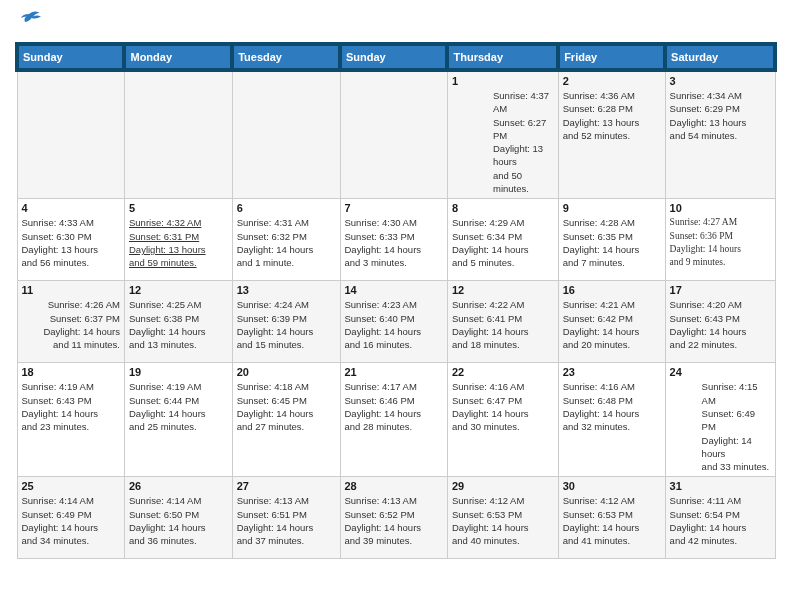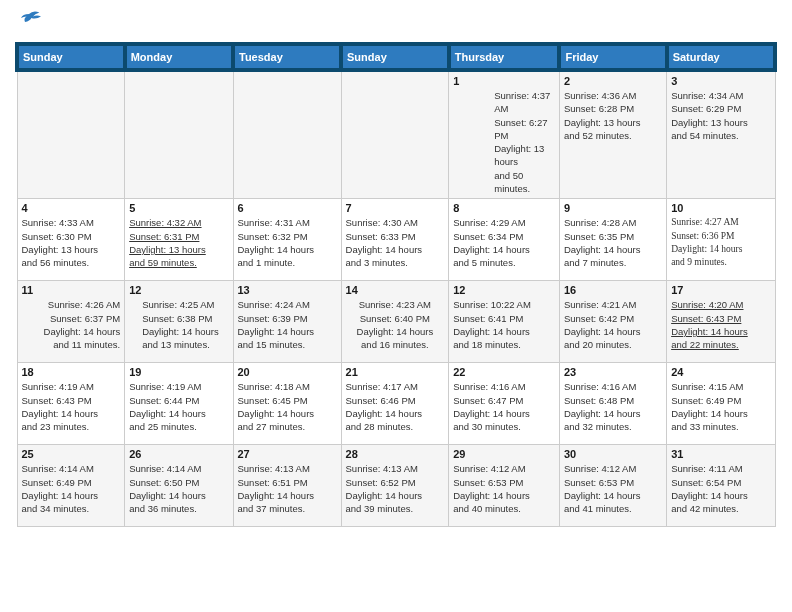--- a/index.html
+++ b/index.html
@@ -200,56 +200,56 @@
         <tr>
           <td>
             <span class="day-num">11</span>
             <div class="day-info" style="white-space: pre-line; text-align: right;">Sunrise: 4:26 AM
 Sunset: 6:37 PM
 Daylight: 14 hours
 and 11 minutes.</div>
           </td>
           <td>
             <span class="day-num">12</span>
-            <div class="day-info" style="white-space: pre-line; margin-left: 13px;">Sunrise: 4:25 AM
+            <div class="day-info" style="white-space: pre-line;">Sunrise: 4:25 AM
 Sunset: 6:38 PM
 Daylight: 14 hours
 and 13 minutes.</div>
           </td>
           <td>
             <span class="day-num">13</span>
             <div class="day-info" style="white-space: pre-line;">Sunrise: 4:24 AM
 Sunset: 6:39 PM
 Daylight: 14 hours
 and 15 minutes.</div>
           </td>
           <td>
             <span class="day-num">14</span>
-            <div class="day-info" style="white-space: pre-line; text-align: center;">Sunrise: 4:23 AM
+            <div class="day-info" style="white-space: pre-line;">Sunrise: 4:23 AM
 Sunset: 6:40 PM
 Daylight: 14 hours
 and 16 minutes.</div>
           </td>
           <td>
             <span class="day-num">12</span>
-            <div class="day-info" style="white-space: pre-line;">Sunrise: 10:22 AM
+            <div class="day-info" style="white-space: pre-line;">Sunrise: 4:22 AM
 Sunset: 6:41 PM
 Daylight: 14 hours
 and 18 minutes.</div>
           </td>
           <td>
             <span class="day-num">16</span>
             <div class="day-info" style="white-space: pre-line;">Sunrise: 4:21 AM
 Sunset: 6:42 PM
 Daylight: 14 hours
 and 20 minutes.</div>
           </td>
           <td>
             <span class="day-num">17</span>
-            <div class="day-info" style="white-space: pre-line; text-decoration: underline;">Sunrise: 4:20 AM
+            <div class="day-info" style="white-space: pre-line;">Sunrise: 4:20 AM
 Sunset: 6:43 PM
 Daylight: 14 hours
 and 22 minutes.</div>
           </td>
         </tr>
         <tr>
           <td>
             <span class="day-num">18</span>
             <div class="day-info" style="white-space: pre-line;">Sunrise: 4:19 AM
 Sunset: 6:43 PM
@@ -286,21 +286,21 @@
           </td>
           <td>
             <span class="day-num">23</span>
             <div class="day-info" style="white-space: pre-line;">Sunrise: 4:16 AM
 Sunset: 6:48 PM
 Daylight: 14 hours
 and 32 minutes.</div>
           </td>
           <td>
             <span class="day-num">24</span>
-            <div class="day-info" style="white-space: pre-line;">Sunrise: 4:15 AM
+            <div class="day-info" style="white-space: pre-line; margin-left: 32px;">Sunrise: 4:15 AM
 Sunset: 6:49 PM
 Daylight: 14 hours
 and 33 minutes.</div>
           </td>
         </tr>
         <tr>
           <td>
             <span class="day-num">25</span>
             <div class="day-info" style="white-space: pre-line;">Sunrise: 4:14 AM
 Sunset: 6:49 PM

